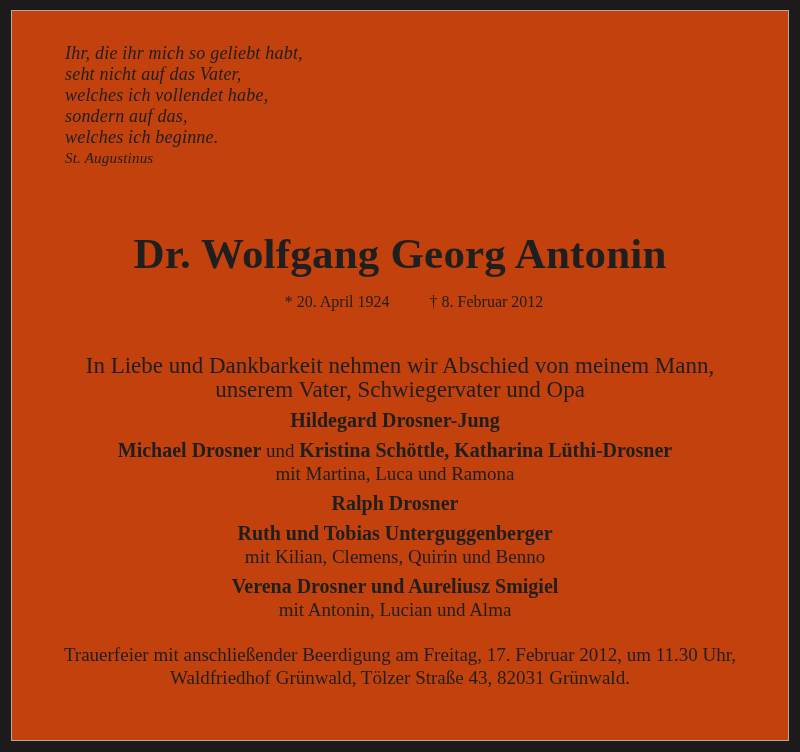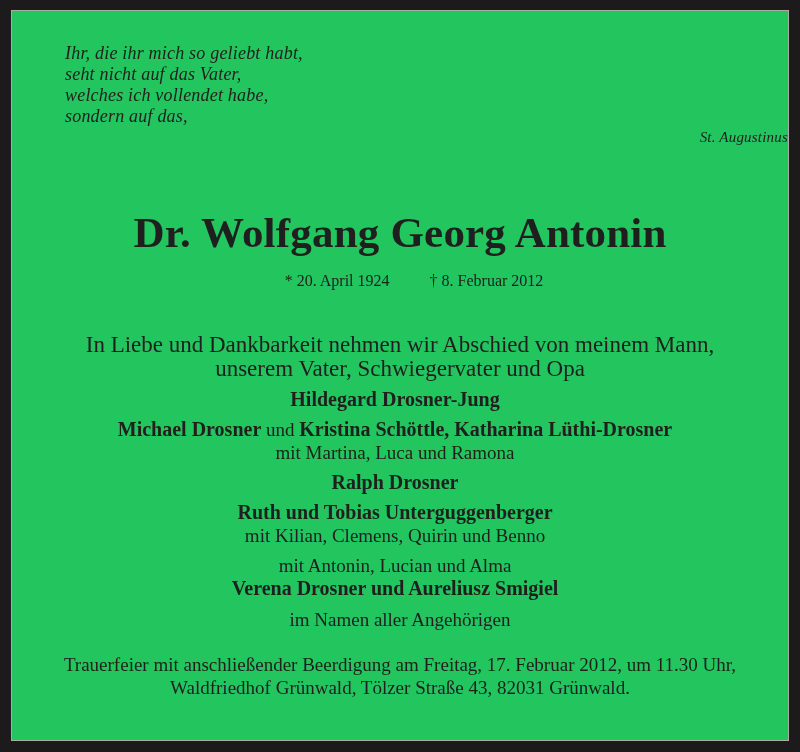--- a/index.html
+++ b/index.html
@@ -13,37 +13,36 @@
     overflow: hidden;
     position: relative;
     font-family: "Liberation Serif", "DejaVu Serif", serif;
   }
   .page {
     position: absolute;
     left: 11px;
     top: 10px;
     right: 11px;
     bottom: 11px;
-    background: #22c55e;
+    background: #c2410c;
     border: 1px solid #ababab;
     box-sizing: border-box;
     color: #1f1f1f;
   }
   
   .quote {
     margin: 32px 0 0 53px;
     font-style: italic;
     font-size: 18px;
     line-height: 21px;
     letter-spacing: 0.2px;
   }
   .quote .attribution {
     font-size: 15px;
     line-height: 20px;
-    text-align: right;
   }
   
   .centered {
     text-align: center;
   }
   h1.deceased-name {
     margin: 62px 0 0 0;
     font-size: 43px;
     line-height: 48px;
     font-weight: bold;
@@ -91,20 +90,21 @@
 </head>
 <body>
 
 <div class="page">
 
   <div class="quote">
     <span class="block-line">Ihr, die ihr mich so geliebt habt,</span>
     <span class="block-line">seht nicht auf das Vater,</span>
     <span class="block-line">welches ich vollendet habe,</span>
     <span class="block-line">sondern auf das,</span>
+    <span class="block-line">welches ich beginne.</span>
     <span class="block-line attribution">St. Augustinus</span>
   </div>
 
   <div class="centered">
 
     <h1 class="deceased-name">Dr. Wolfgang Georg Antonin</h1>
 
     <div class="dates">
       <span class="birth-date">* 20. April 1924</span><span class="death-date">† 8. Februar 2012</span>
     </div>
@@ -126,25 +126,24 @@
     <p class="group">
       <span class="name">Ralph Drosner</span>
     </p>
 
     <p class="group">
       <span class="block-line name">Ruth und Tobias Unterguggenberger</span>
       <span class="block-line">mit Kilian, Clemens, Quirin und Benno</span>
     </p>
 
     <p class="group">
+      <span class="block-line name">Verena Drosner und Aureliusz Smigiel</span>
       <span class="block-line">mit Antonin, Lucian und Alma</span>
-      <span class="block-line name">Verena Drosner und Aureliusz Smigiel</span>
     </p>
 
-    <p class="closing">im Namen aller Angehörigen</p>
 
     <p class="funeral">
       <span class="block-line">Trauerfeier mit anschließender Beerdigung am Freitag, 17. Februar 2012, um 11.30 Uhr,</span>
       <span class="block-line">Waldfriedhof Grünwald, Tölzer Straße 43, 82031 Grünwald.</span>
     </p>
 
   </div>
 </div>
 
 </body></html>

